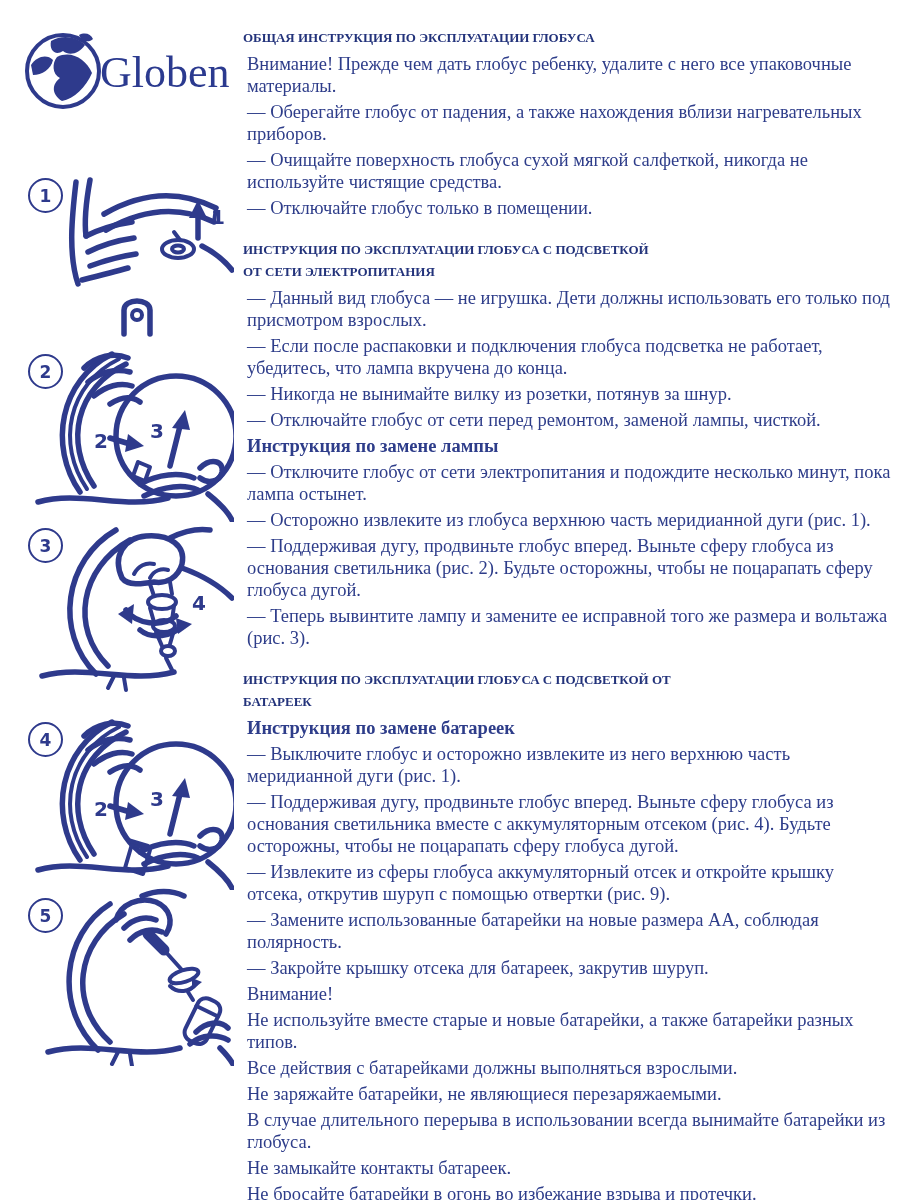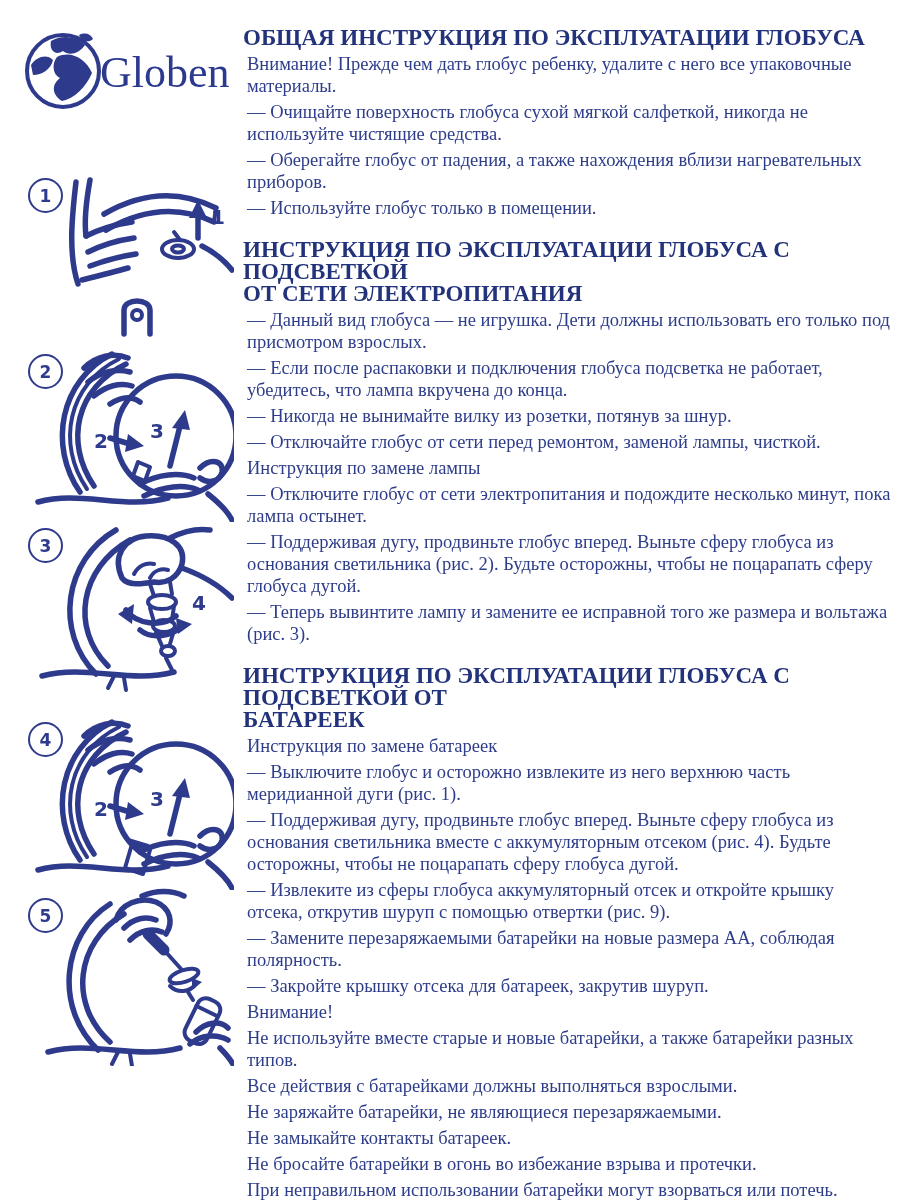--- a/index.html
+++ b/index.html
@@ -1,24 +1,24 @@
 <!DOCTYPE html>
 <html><head>
 <meta charset="utf-8">
 <style>
   html,body{margin:0;padding:0;background:#fff;}
   .page{position:relative;width:900px;height:1200px;background:#ffffff;overflow:hidden;
         font-family:"Liberation Serif",serif;}
   
   .main{position:absolute;left:243px;top:27px;width:652px;color:#2e3d8a;
         font-size:18.5px;line-height:22px;}
-  .section h2{font-size:23px;line-height:22px;color:#23337b;margin:20px 0 0 0;font-weight:bold;}
+  .section h2{font-size:13px;line-height:22px;color:#23337b;margin:20px 0 0 0;font-weight:bold;}
   .section:first-child h2{margin-top:0;}
   .section p{margin:4px;}
-  .section p.sub{font-weight:normal;}
+  .section p.sub{font-weight:bold;}
   h2 .tl{display:block;}
   
   .logo{position:absolute;left:22px;top:28px;width:212px;height:86px;}
   .logotext{font-family:"Liberation Serif",serif;font-size:44px;fill:#2b3a8f;}
   
   .fig{position:absolute;left:22px;width:212px;height:178px;}
   .fig-1{top:168px}.fig-2{top:344px}.fig-3{top:518px}.fig-4{top:712px}.fig-5{top:888px}
   .badge{position:absolute;left:6px;top:10px;width:31px;height:31px;border:2.5px solid #2e3a8c;
          border-radius:50%;color:#2e3a8c;font:bold 17px "DejaVu Sans",sans-serif;background:#fff;
          display:flex;align-items:center;justify-content:center;z-index:2;}
@@ -175,54 +175,56 @@
     </svg>
   </div>
 
   <div class="main">
 
     <div class="section">
       <h2>
           <span class="tl">ОБЩАЯ ИНСТРУКЦИЯ ПО ЭКСПЛУАТАЦИИ ГЛОБУСА</span>
         </h2>
       <p>Внимание! Прежде чем дать глобус ребенку, удалите с него все упаковочные материалы.</p>
+      <p>— Оберегайте глобус от падения, а также нахождения вблизи нагревательных приборов.</p>
       <p>— Очищайте поверхность глобуса сухой мягкой салфеткой, никогда не используйте чистящие средства.</p>
-      <p>— Оберегайте глобус от падения, а также нахождения вблизи нагревательных приборов.</p>
-      <p>— Используйте глобус только в помещении.</p>
+      <p>— Отключайте глобус только в помещении.</p>
     </div>
 
     <div class="section">
       <h2>
         <span class="tl">ИНСТРУКЦИЯ ПО ЭКСПЛУАТАЦИИ ГЛОБУСА С ПОДСВЕТКОЙ</span>
         <span class="tl">ОТ СЕТИ ЭЛЕКТРОПИТАНИЯ</span>
       </h2>
       <p>— Данный вид глобуса — не игрушка. Дети должны использовать его только под присмотром взрослых.</p>
       <p>— Если после распаковки и подключения глобуса подсветка не работает, убедитесь, что лампа вкручена до конца.</p>
       <p>— Никогда не вынимайте вилку из розетки, потянув за шнур.</p>
       <p>— Отключайте глобус от сети перед ремонтом, заменой лампы, чисткой.</p>
       <p class="sub">Инструкция по замене лампы</p>
       <p>— Отключите глобус от сети электропитания и подождите несколько минут, пока лампа остынет.</p>
+      <p>— Осторожно извлеките из глобуса верхнюю часть меридианной дуги (рис. 1).</p>
       <p>— Поддерживая дугу, продвиньте глобус вперед. Выньте сферу глобуса из основания светильника (рис. 2). Будьте осторожны, чтобы не поцарапать сферу глобуса дугой.</p>
       <p>— Теперь вывинтите лампу и замените ее исправной того же размера и вольтажа (рис. 3).</p>
     </div>
 
     <div class="section">
       <h2>
         <span class="tl">ИНСТРУКЦИЯ ПО ЭКСПЛУАТАЦИИ ГЛОБУСА С ПОДСВЕТКОЙ ОТ</span>
         <span class="tl">БАТАРЕЕК</span>
       </h2>
       <p class="sub">Инструкция по замене батареек</p>
       <p>— Выключите глобус и осторожно извлеките из него верхнюю часть меридианной дуги (рис. 1).</p>
       <p>— Поддерживая дугу, продвиньте глобус вперед. Выньте сферу глобуса из основания светильника вместе с аккумуляторным отсеком (рис. 4). Будьте осторожны, чтобы не поцарапать сферу глобуса дугой.</p>
       <p>— Извлеките из сферы глобуса аккумуляторный отсек и откройте крышку отсека, открутив шуруп с помощью отвертки (рис. 9).</p>
-      <p>— Замените перезаряжаемыми батарейки на новые размера АА, соблюдая полярность.</p>
+      <p>— Замените использованные батарейки на новые размера АА, соблюдая полярность.</p>
       <p>— Закройте крышку отсека для батареек, закрутив шуруп.</p>
       <p>Внимание!</p>
       <p>Не используйте вместе старые и новые батарейки, а также батарейки разных типов.</p>
       <p>Все действия с батарейками должны выполняться взрослыми.</p>
       <p>Не заряжайте батарейки, не являющиеся перезаряжаемыми.</p>
+      <p>В случае длительного перерыва в использовании всегда вынимайте батарейки из глобуса.</p>
       <p>Не замыкайте контакты батареек.</p>
       <p>Не бросайте батарейки в огонь во избежание взрыва и протечки.</p>
       <p>При неправильном использовании батарейки могут взорваться или потечь.</p>
     </div>
 
   </div>
 </div>
 
 </body></html>

